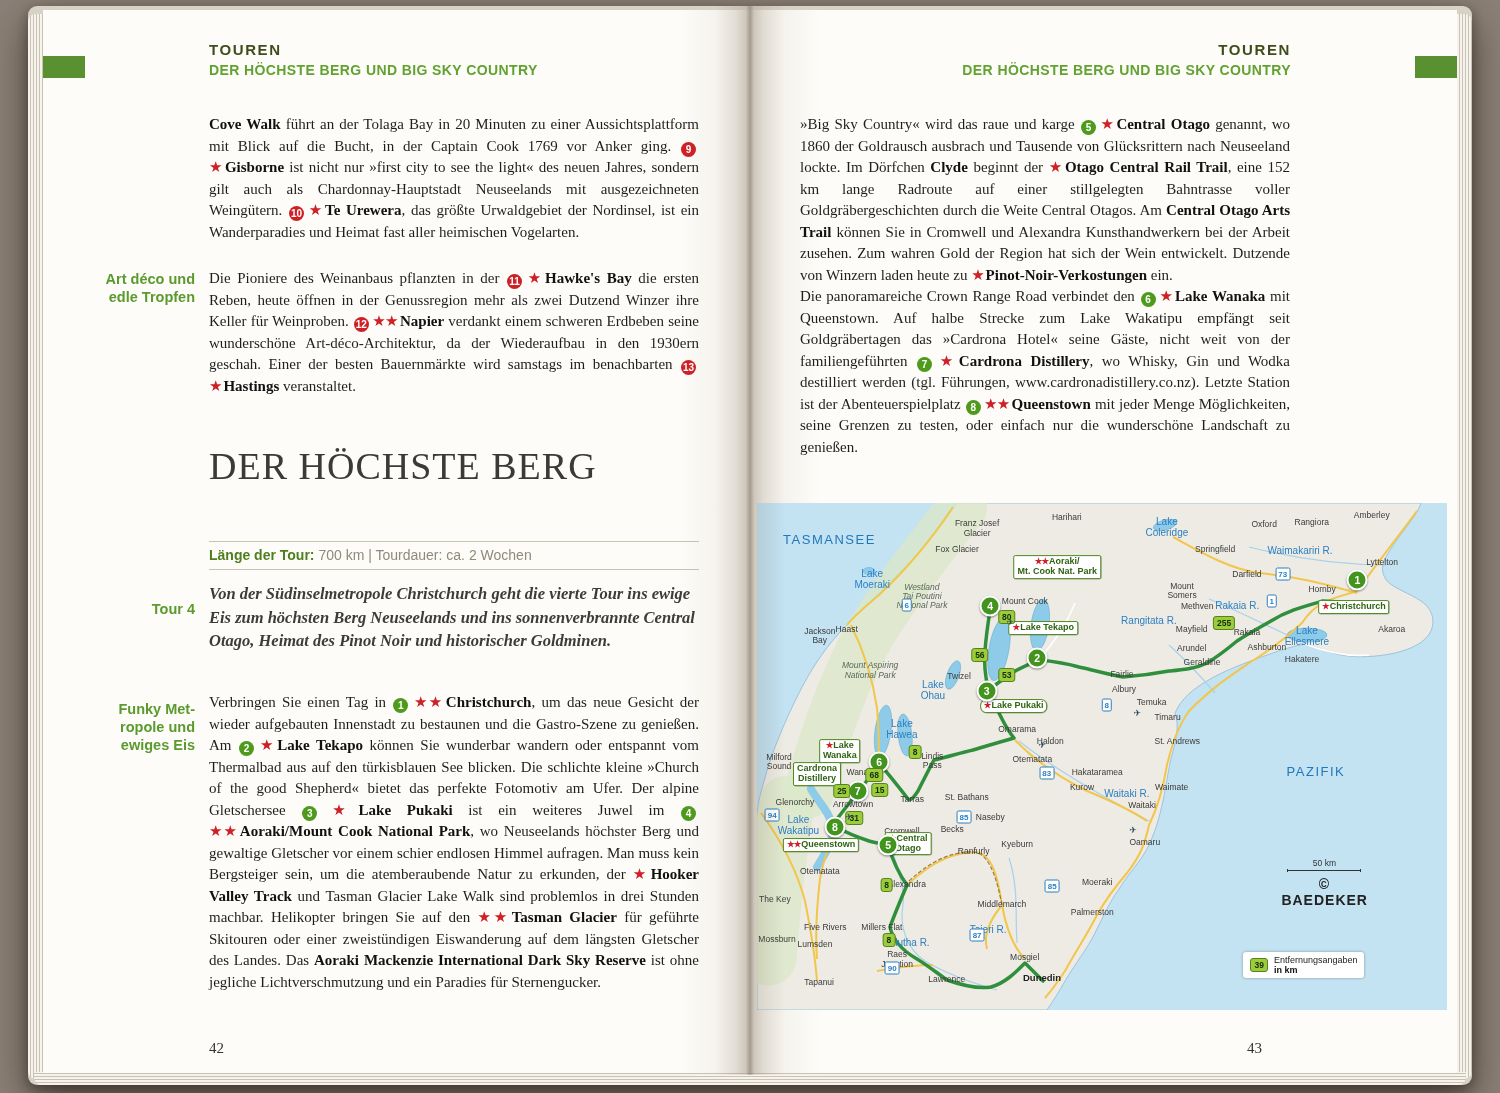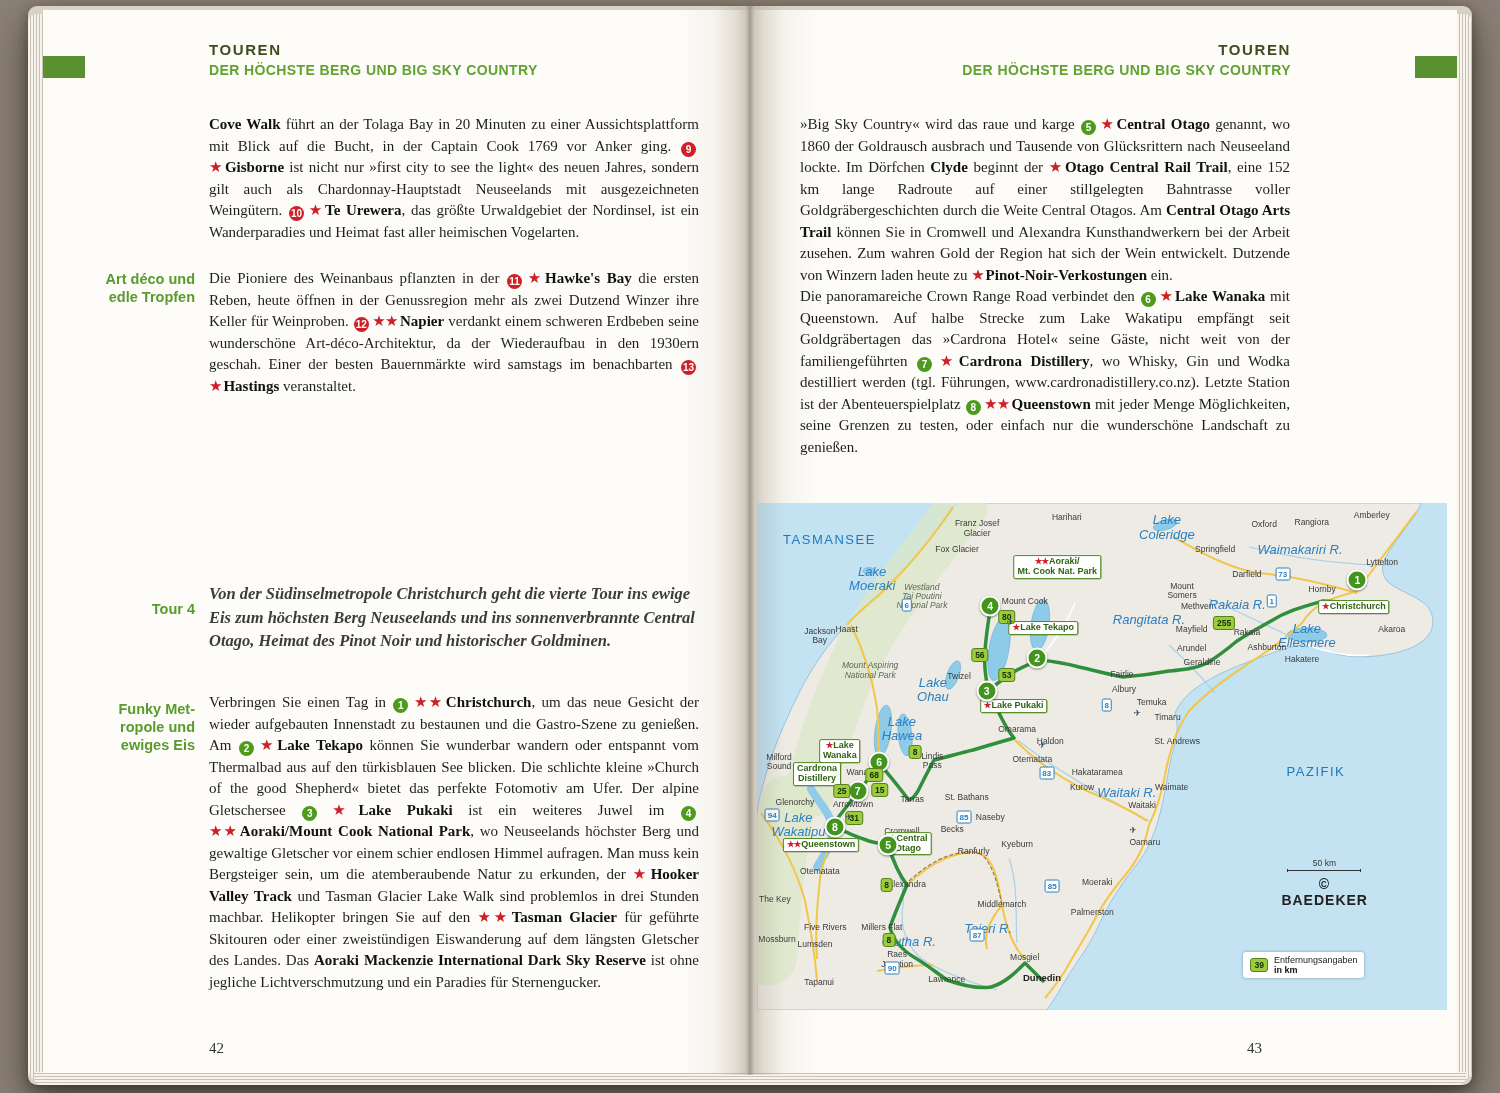--- a/index.html
+++ b/index.html
@@ -40,21 +40,21 @@
   .tourinfo .tg{color:#4d7f1e;}
   .intro{position:absolute;top:572px;left:166px;width:490px;font:bold italic 16.5px/23.5px "Liberation Serif",serif;color:#3c3c3a;}
   .pnum{position:absolute;bottom:16px;left:166px;font:15px "Liberation Serif",serif;color:#333;}
   .pnum-r{left:497px;}
   
   .map{position:absolute;left:7px;top:493px;width:690px;height:507px;background:#c3e2f2;overflow:hidden;}
   .map svg{position:absolute;left:0;top:0;width:100%;height:100%;}
   .ml{position:absolute;transform:translate(-50%,-50%);white-space:pre-line;text-align:center;line-height:1.1;pointer-events:none;}
   .place{font-size:8.5px;color:#3a3a3a;}
   .city{font-size:9.5px;color:#222;font-weight:bold;}
-  .water{font-size:13px;color:#2b7fc2;font-style:italic;}
+  .water{font-size:10px;color:#2b7fc2;}
   .park{font-size:8.5px;color:#5a6a58;font-style:italic;}
   .sea{font-size:13px;color:#2079bd;letter-spacing:1.5px;}
   .gbox{background:#fff;border:1px solid #4e8a1f;border-radius:2px;padding:1px 3px;font-size:9px;font-weight:bold;color:#2f6312;
        box-shadow:.5px .5px 0 rgba(0,0,0,.25);}
   .gbox .mstars{color:#d0202c;margin-right:1px;font-size:8.5px;letter-spacing:-1px;}
   .stopc{position:absolute;transform:translate(-50%,-50%);width:17px;height:17px;border-radius:50%;background:#43941c;
        border:2px solid #fff;box-shadow:0 1px 2px rgba(0,0,0,.45);color:#fff;font:bold 10.5px/16px "Liberation Sans",sans-serif;text-align:center;}
   .roadg{display:inline-block;background:#9ccb3b;border:1px solid #55821b;border-radius:3px;color:#15300a;
        font:bold 8.5px/10px "Liberation Sans",sans-serif;padding:1px 3px;}
   .mroadg{position:absolute;transform:translate(-50%,-50%);}
@@ -82,23 +82,24 @@
       <div class="kicker">TOUREN</div>
       <div class="htitle">DER HÖCHSTE BERG UND BIG SKY COUNTRY</div>
 
       <div class="para" style="top:104px"><strong>Cove Walk</strong> führt an der Tolaga Bay in 20 Minuten zu einer Aussichtsplattform mit Blick auf die Bucht, in der Captain Cook 1769 vor Anker ging. <span class="num red">9</span><span class="stars">★</span><strong>Gisborne</strong> ist nicht nur »first city to see the light« des neuen Jahres, sondern gilt auch als Chardonnay-Hauptstadt Neuseelands mit ausgezeichneten Weingütern. <span class="num red">10</span><span class="stars">★</span><strong>Te Urewera</strong>, das größte Urwaldgebiet der Nordinsel, ist ein Wanderparadies und Heimat fast aller heimischen Vogelarten.</div>
 
       <div class="mnote" style="top:260px">Art déco und
 edle Tropfen</div>
       <div class="para" style="top:258px">Die Pioniere des Weinanbaus pflanzten in der <span class="num red">11</span><span class="stars">★</span><strong>Hawke's Bay</strong> die ersten Reben, heute öffnen in der Genussregion mehr als zwei Dutzend Winzer ihre Keller für Weinproben. <span class="num red">12</span><span class="stars">★★</span><strong>Napier</strong> verdankt einem schweren Erdbeben seine wunderschöne Art-déco-Architektur, da der Wiederaufbau in den 1930ern geschah. Einer der besten Bauernmärkte wird samstags im benachbarten <span class="num red">13</span><span class="stars">★</span><strong>Hastings</strong> veranstaltet.</div>
 
       <h1 class="headline">
-        <br>
+        <span>DER HÖCHSTE BERG</span><br>
       </h1>
 
+      <div class="tourinfo"><strong class="tg">Länge der Tour:</strong> 700 km | Tourdauer: ca. 2 Wochen</div>
 
       <div class="mnote" style="top:590px">Tour 4</div>
       <div class="intro">Von der Südinselmetropole Christchurch geht die vierte Tour ins ewige Eis zum höchsten Berg Neuseelands und ins sonnenverbrannte Central Otago, Heimat des Pinot Noir und historischer Goldminen.</div>
 
       <div class="mnote" style="top:690px">Funky Met-
 ropole und
 ewiges Eis</div>
       <div class="para" style="top:682px">Verbringen Sie einen Tag in <span class="num green">1</span><span class="stars">★★</span><strong>Christchurch</strong>, um das neue Gesicht der wieder aufgebauten Innenstadt zu bestaunen und die Gastro-Szene zu genießen. Am <span class="num green">2</span><span class="stars">★</span><strong>Lake Tekapo</strong> können Sie wunderbar wandern oder entspannt vom Thermalbad aus auf den türkisblauen See blicken. Die schlichte kleine »Church of the good Shepherd« bietet das perfekte Fotomotiv am Ufer. Der alpine Gletschersee <span class="num green">3</span><span class="stars">★</span><strong>Lake Pukaki</strong> ist ein weiteres Juwel im <span class="num green">4</span><span class="stars">★★</span><strong>Aoraki/Mount Cook National Park</strong>, wo Neuseelands höchster Berg und gewaltige Gletscher vor einem schier endlosen Himmel aufragen. Man muss kein Bergsteiger sein, um die atemberaubende Natur zu erkunden, der <span class="stars">★</span><strong>Hooker Valley Track</strong> und Tasman Glacier Lake Walk sind problemlos in drei Stunden machbar. Helikopter bringen Sie auf den <span class="stars">★★</span><strong>Tasman Glacier</strong> für geführte Skitouren oder einer zweistündigen Eiswanderung auf dem längsten Gletscher des Landes. Das <strong>Aoraki Mackenzie International Dark Sky Reserve</strong> ist ohne jegliche Lichtverschmutzung und ein Paradies für Sternengucker.</div>
 
       <div class="pnum">42</div>
@@ -271,21 +272,21 @@
           <div class="ml place" style="left: 8.4%; top: 87.2%;">Lumsden</div>
           <div class="ml place" style="left: 20.3%; top: 90%;">Raes
 Junction</div>
           <div class="ml place" style="left: 38.8%; top: 89.7%;">Mosgiel</div>
           <div class="ml city" style="left: 41.3%; top: 93.7%;">Dunedin</div>
           <div class="ml place" style="left: 27.5%; top: 94.1%;">Lawrence</div>
           <div class="ml place" style="left: 9%; top: 94.7%;">Tapanui</div>
           <div class="ml gbox" style="left: 43.5%; top: 12.6%;"><span class="mstars">★★</span>Aoraki/
 Mt. Cook Nat. Park</div>
           <div class="ml gbox" style="left: 41.5%; top: 24.7%;"><span class="mstars">★</span>Lake Tekapo</div>
-          <div class="ml gbox" style="left: 37.2%; top: 40%;"><span class="mstars">★</span>Lake P​ukaki</div>
+          <div class="ml gbox" style="left: 37.2%; top: 40%; border-radius: 6px;"><span class="mstars">★</span>Lake P​ukaki</div>
           <div class="ml gbox" style="left: 12%; top: 49%;"><span class="mstars">★</span>Lake
 Wanaka</div>
           <div class="ml gbox" style="left: 8.7%; top: 53.4%;">Cardrona
 Distillery</div>
           <div class="ml gbox" style="left: 9.3%; top: 67.5%;"><span class="mstars">★★</span>Queenstown</div>
           <div class="ml gbox" style="left: 21.9%; top: 67.2%;"><span class="mstars">★</span>Central
 Otago</div>
           <div class="ml gbox" style="left: 86.5%; top: 20.5%;"><span class="mstars">★</span>Christchurch</div>
           <div class="stopc" style="left: 87%; top: 15.2%;">1</div>
           <div class="stopc" style="left: 40.6%; top: 30.6%;">2</div>

